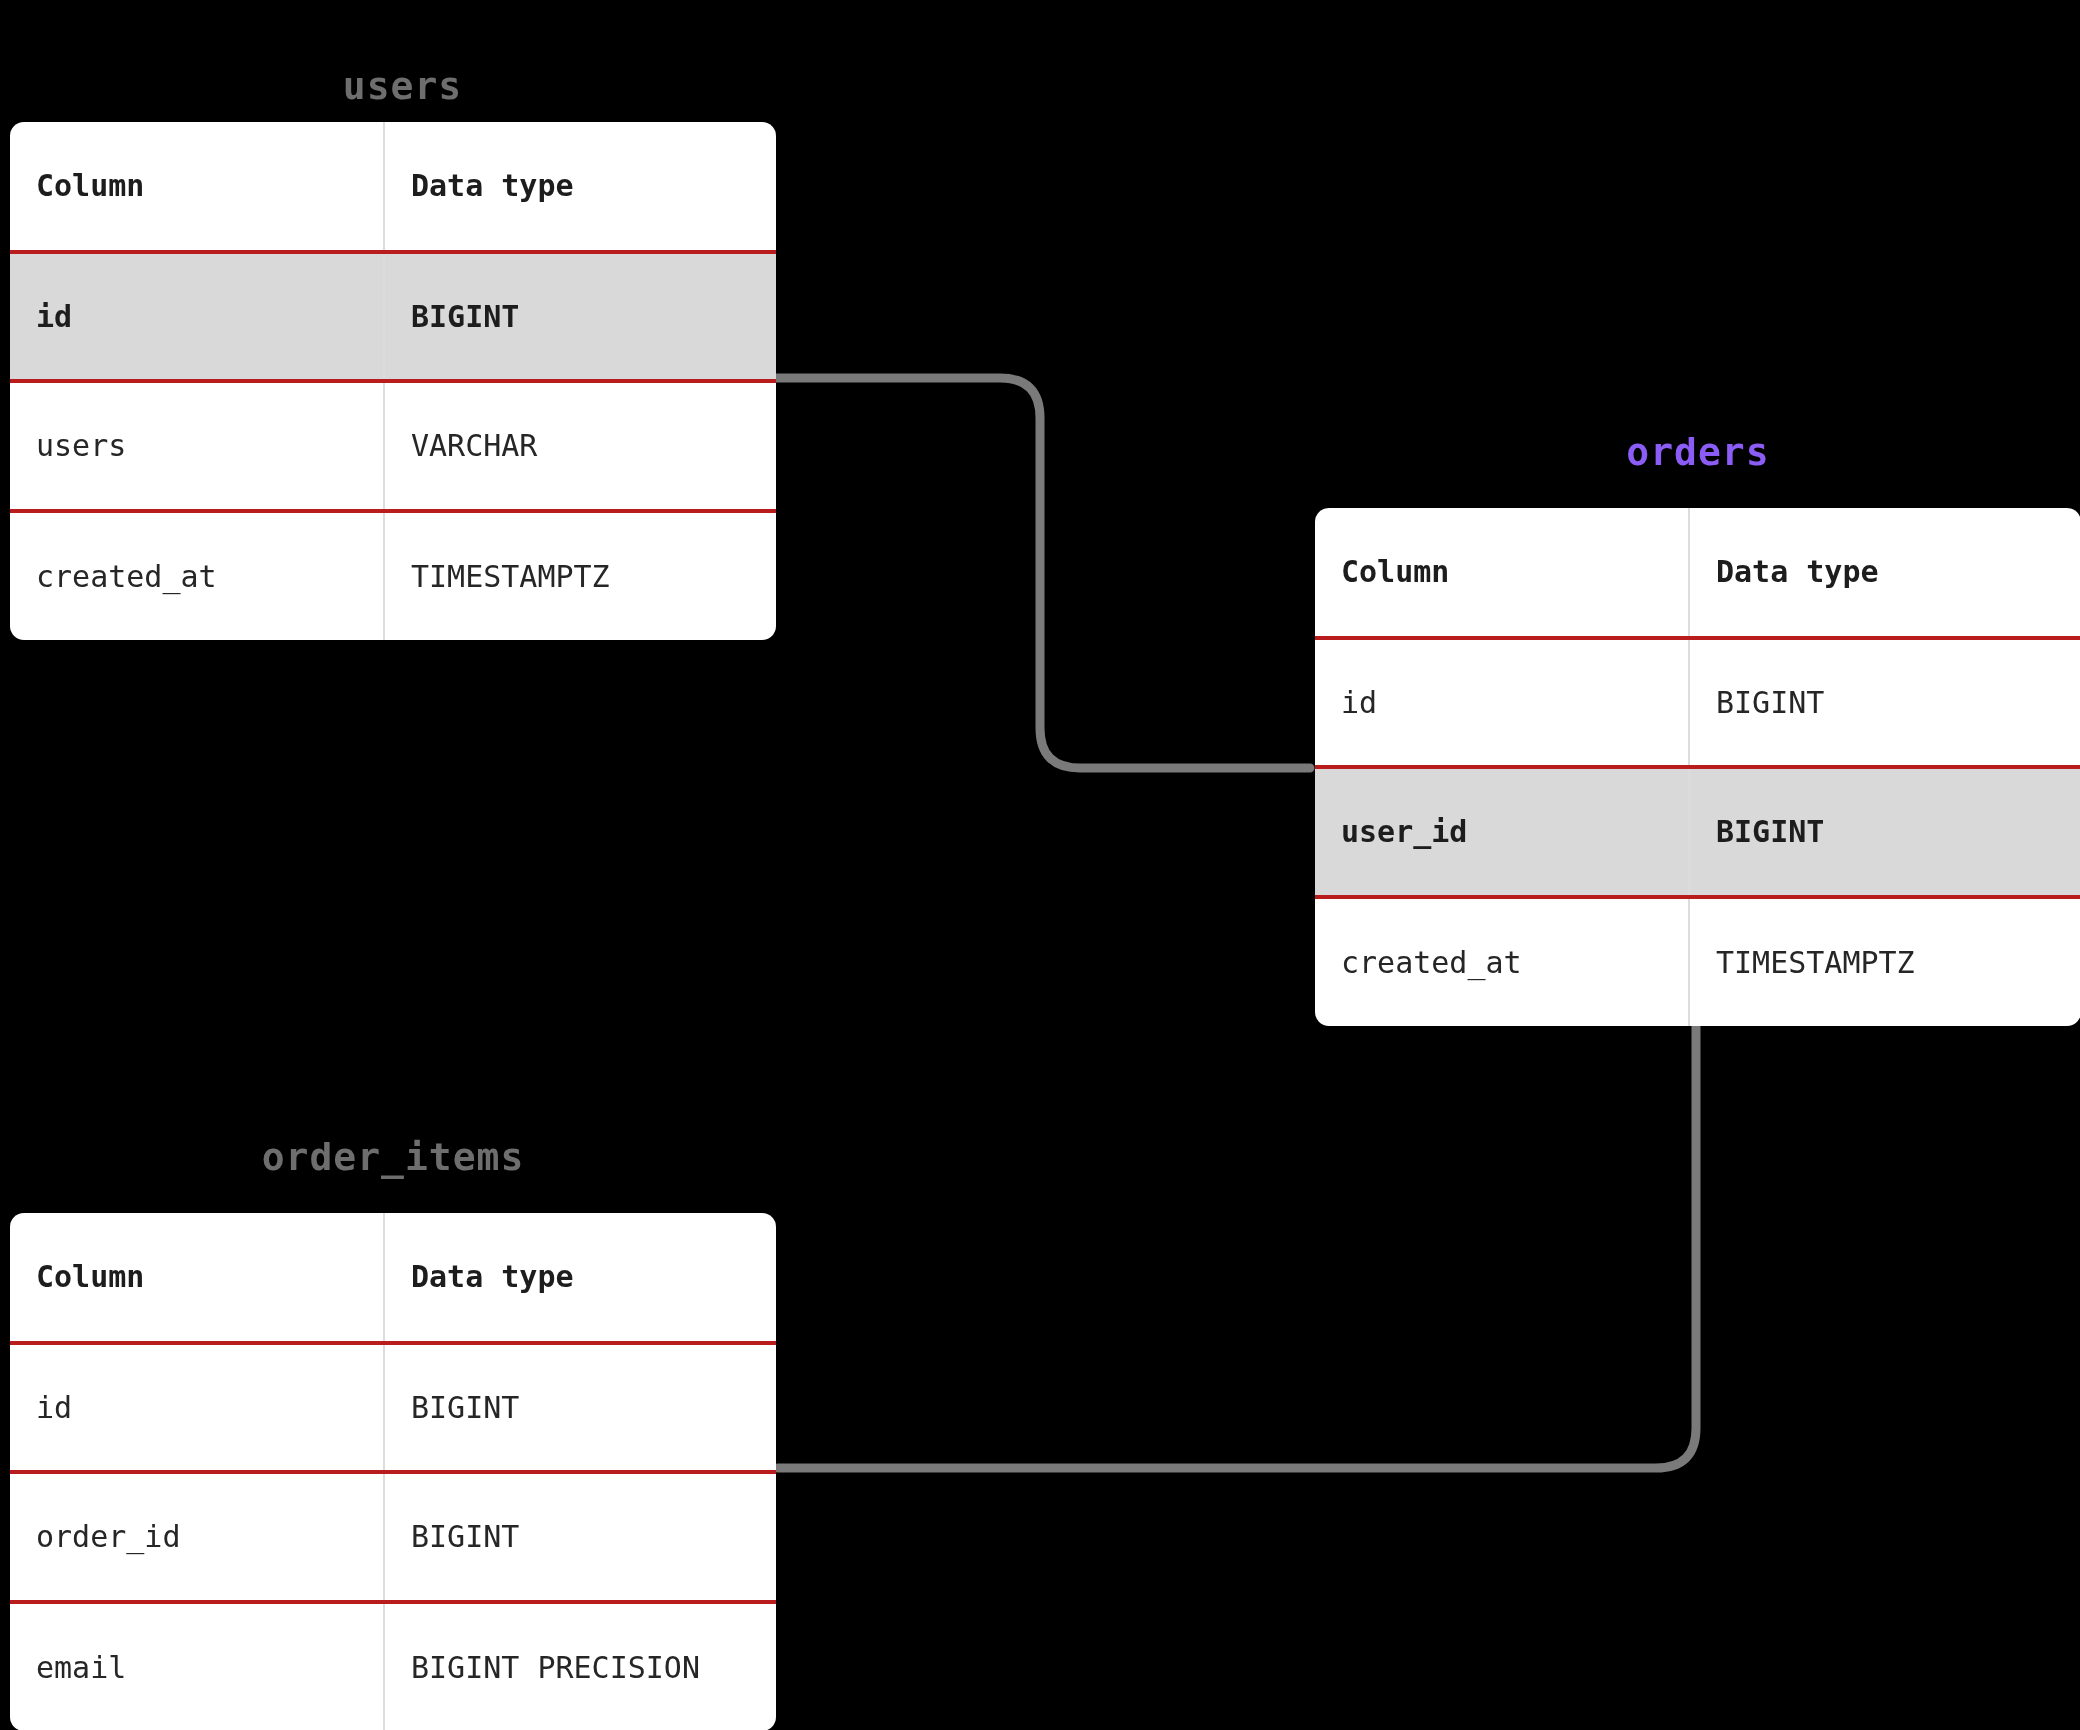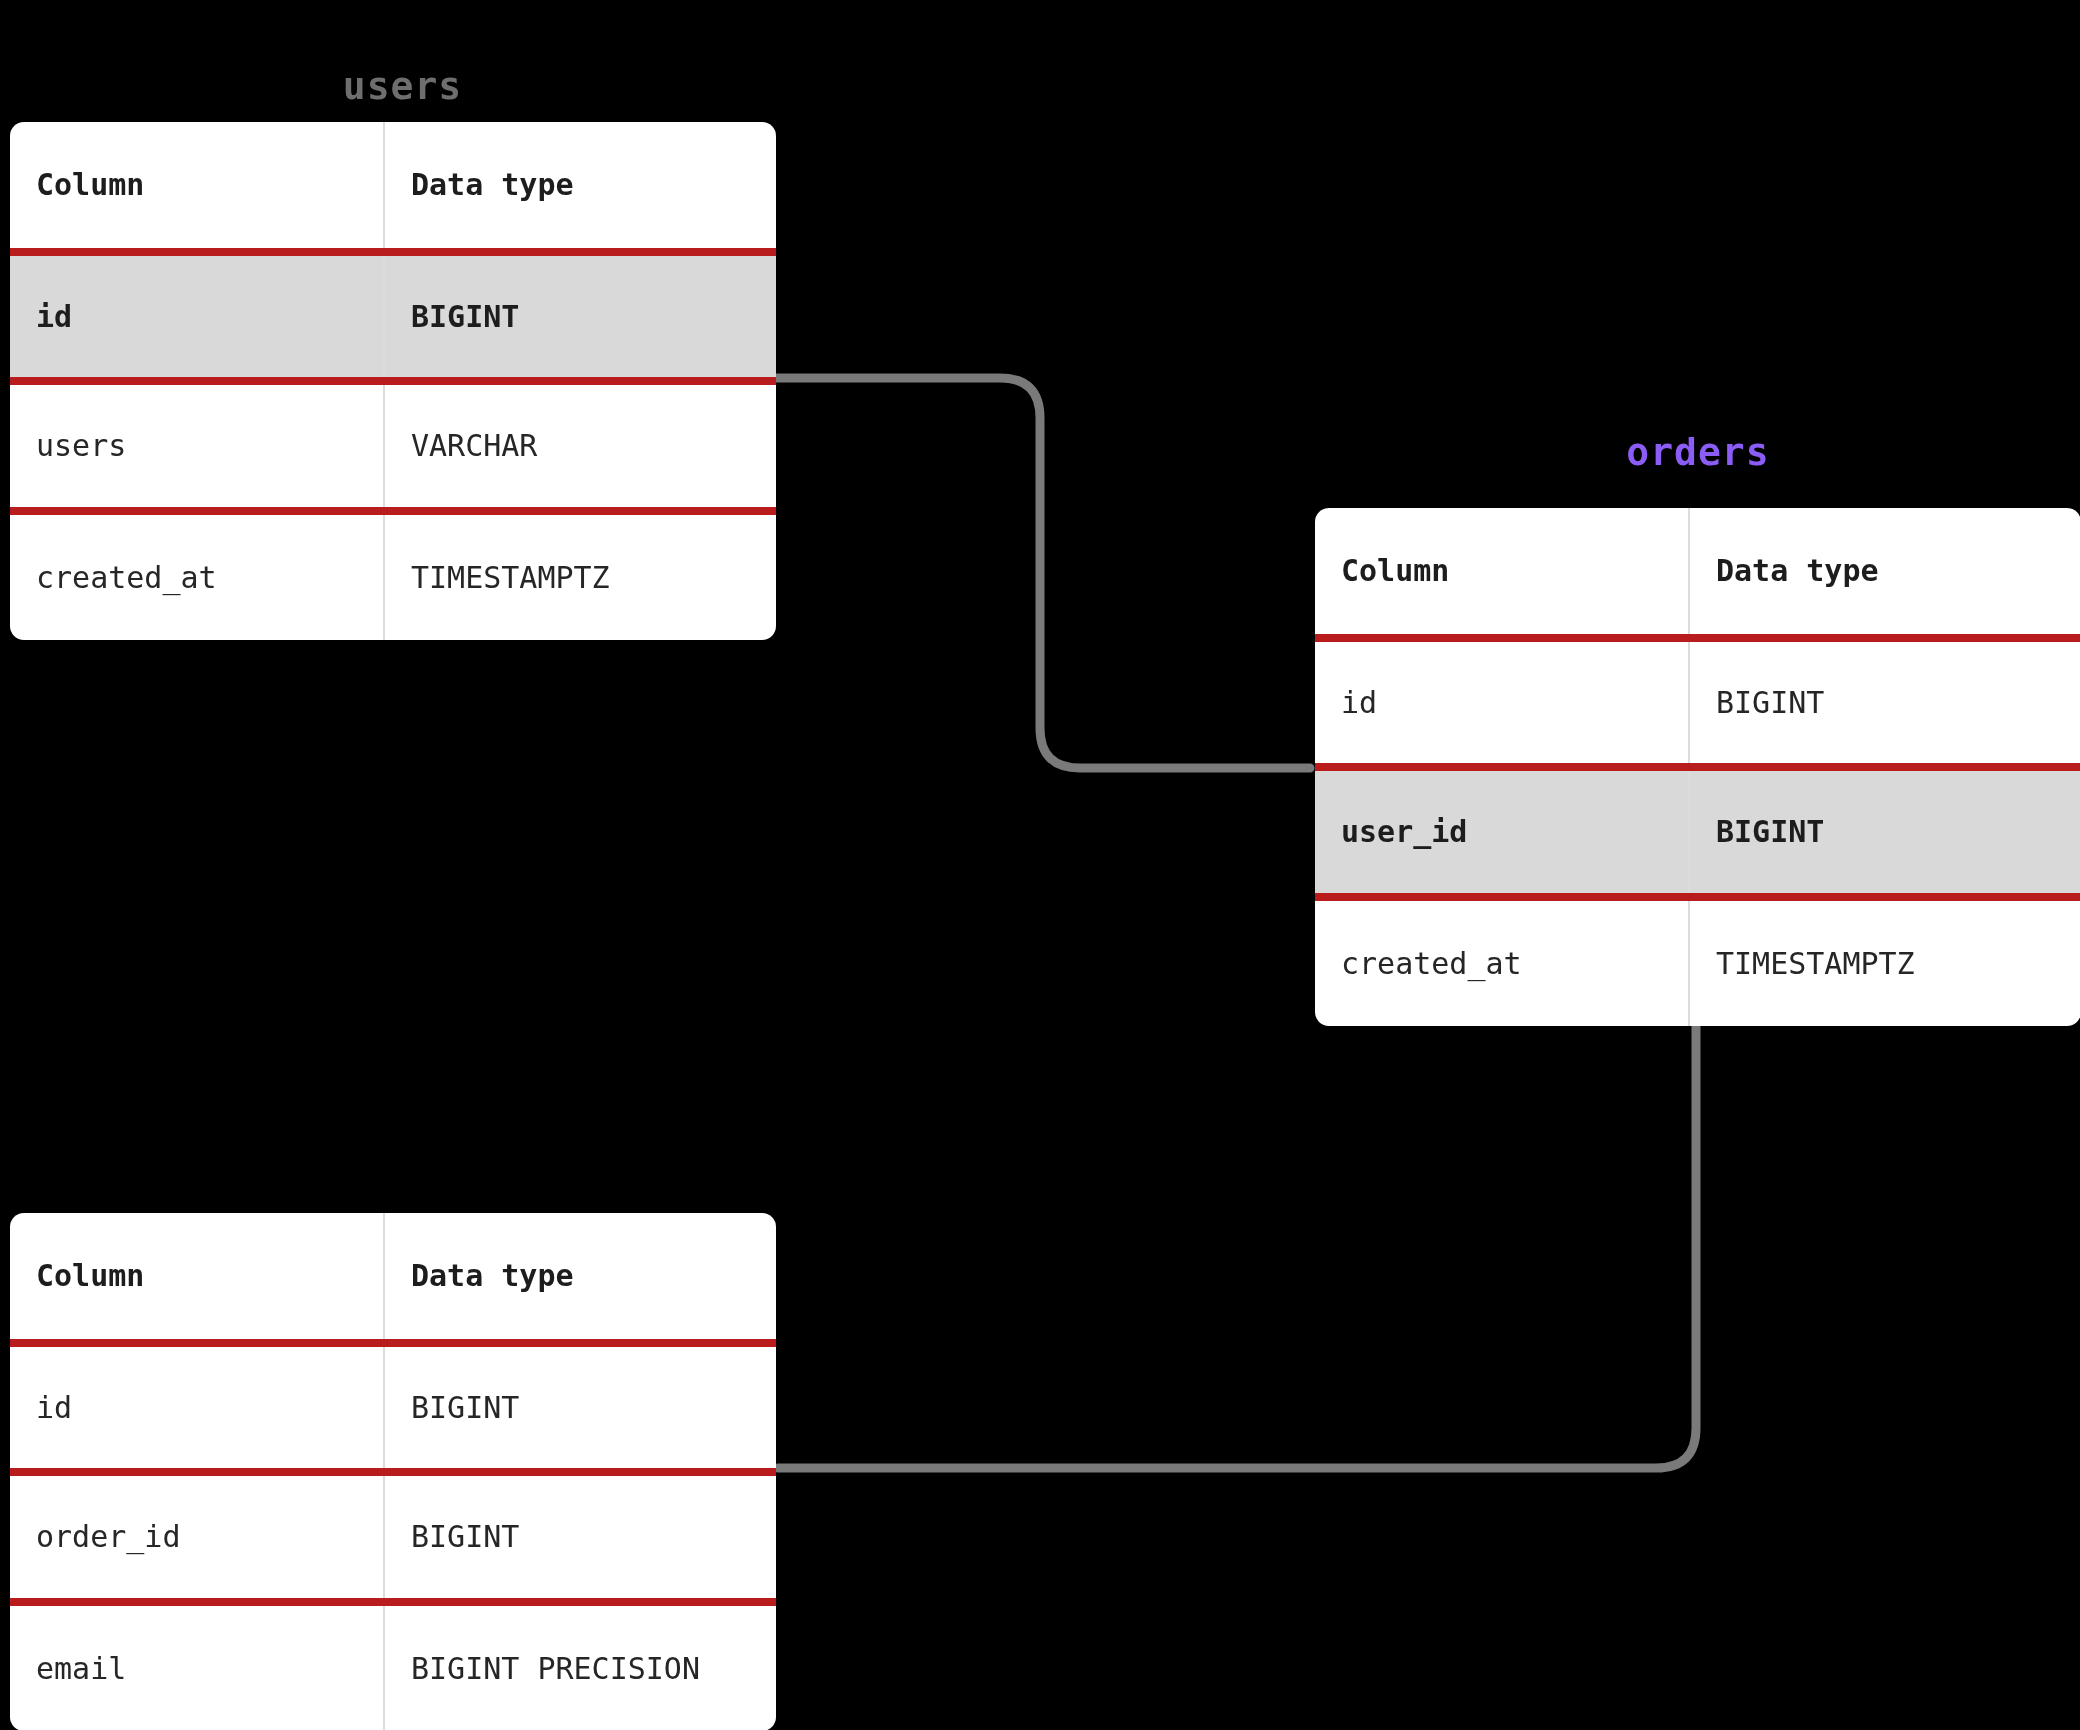--- a/index.html
+++ b/index.html
@@ -59,21 +59,21 @@
     height: 100%;
     border-collapse: collapse;
     table-layout: fixed;
   }
   .entity-table td {
     padding: 0 26px;
     vertical-align: middle;
     font-family: "DejaVu Sans Mono", monospace;
     font-size: 30px;
     color: #262626;
-    border-bottom: 8px solid #b91c1c;
+    border-bottom: 4px solid #b91c1c;
     border-right: 2px solid #dcdcdc;
     white-space: nowrap;
     overflow: hidden;
   }
   .entity-table td.col-b { border-right: none; }
   .entity-table tr.last-row td { border-bottom: none; }
   .entity-table tr.header-row td {
     font-weight: 700;
     color: #1d1d1d;
   }
@@ -146,20 +146,21 @@
               </tr>
               <tr class="last-row" style="height: 128px;">
                 <td class="col-a">created_at</td>
                 <td class="col-b">TIMESTAMPTZ</td>
               </tr>
             </tbody>
           </table>
         </div>
       </div>
       <div class="entity" style="left: 10px; top: 1213px; width: 766px; height: 518px;">
+        <div class="entity-title" style="top: -78px; color: rgb(110, 110, 110);">order_items</div>
         <div class="entity-card" style="left: 0px; top: 0px; width: 766px; height: 518px; background: rgb(255, 255, 255);">
           <table class="entity-table">
             <colgroup>
               <col style="width: 374px;">
               <col style="width: 392px;">
             </colgroup>
             <tbody>
               <tr class="header-row " style="height: 128px;">
                 <td class="col-a">Column</td>
                 <td class="col-b">Data type</td>

